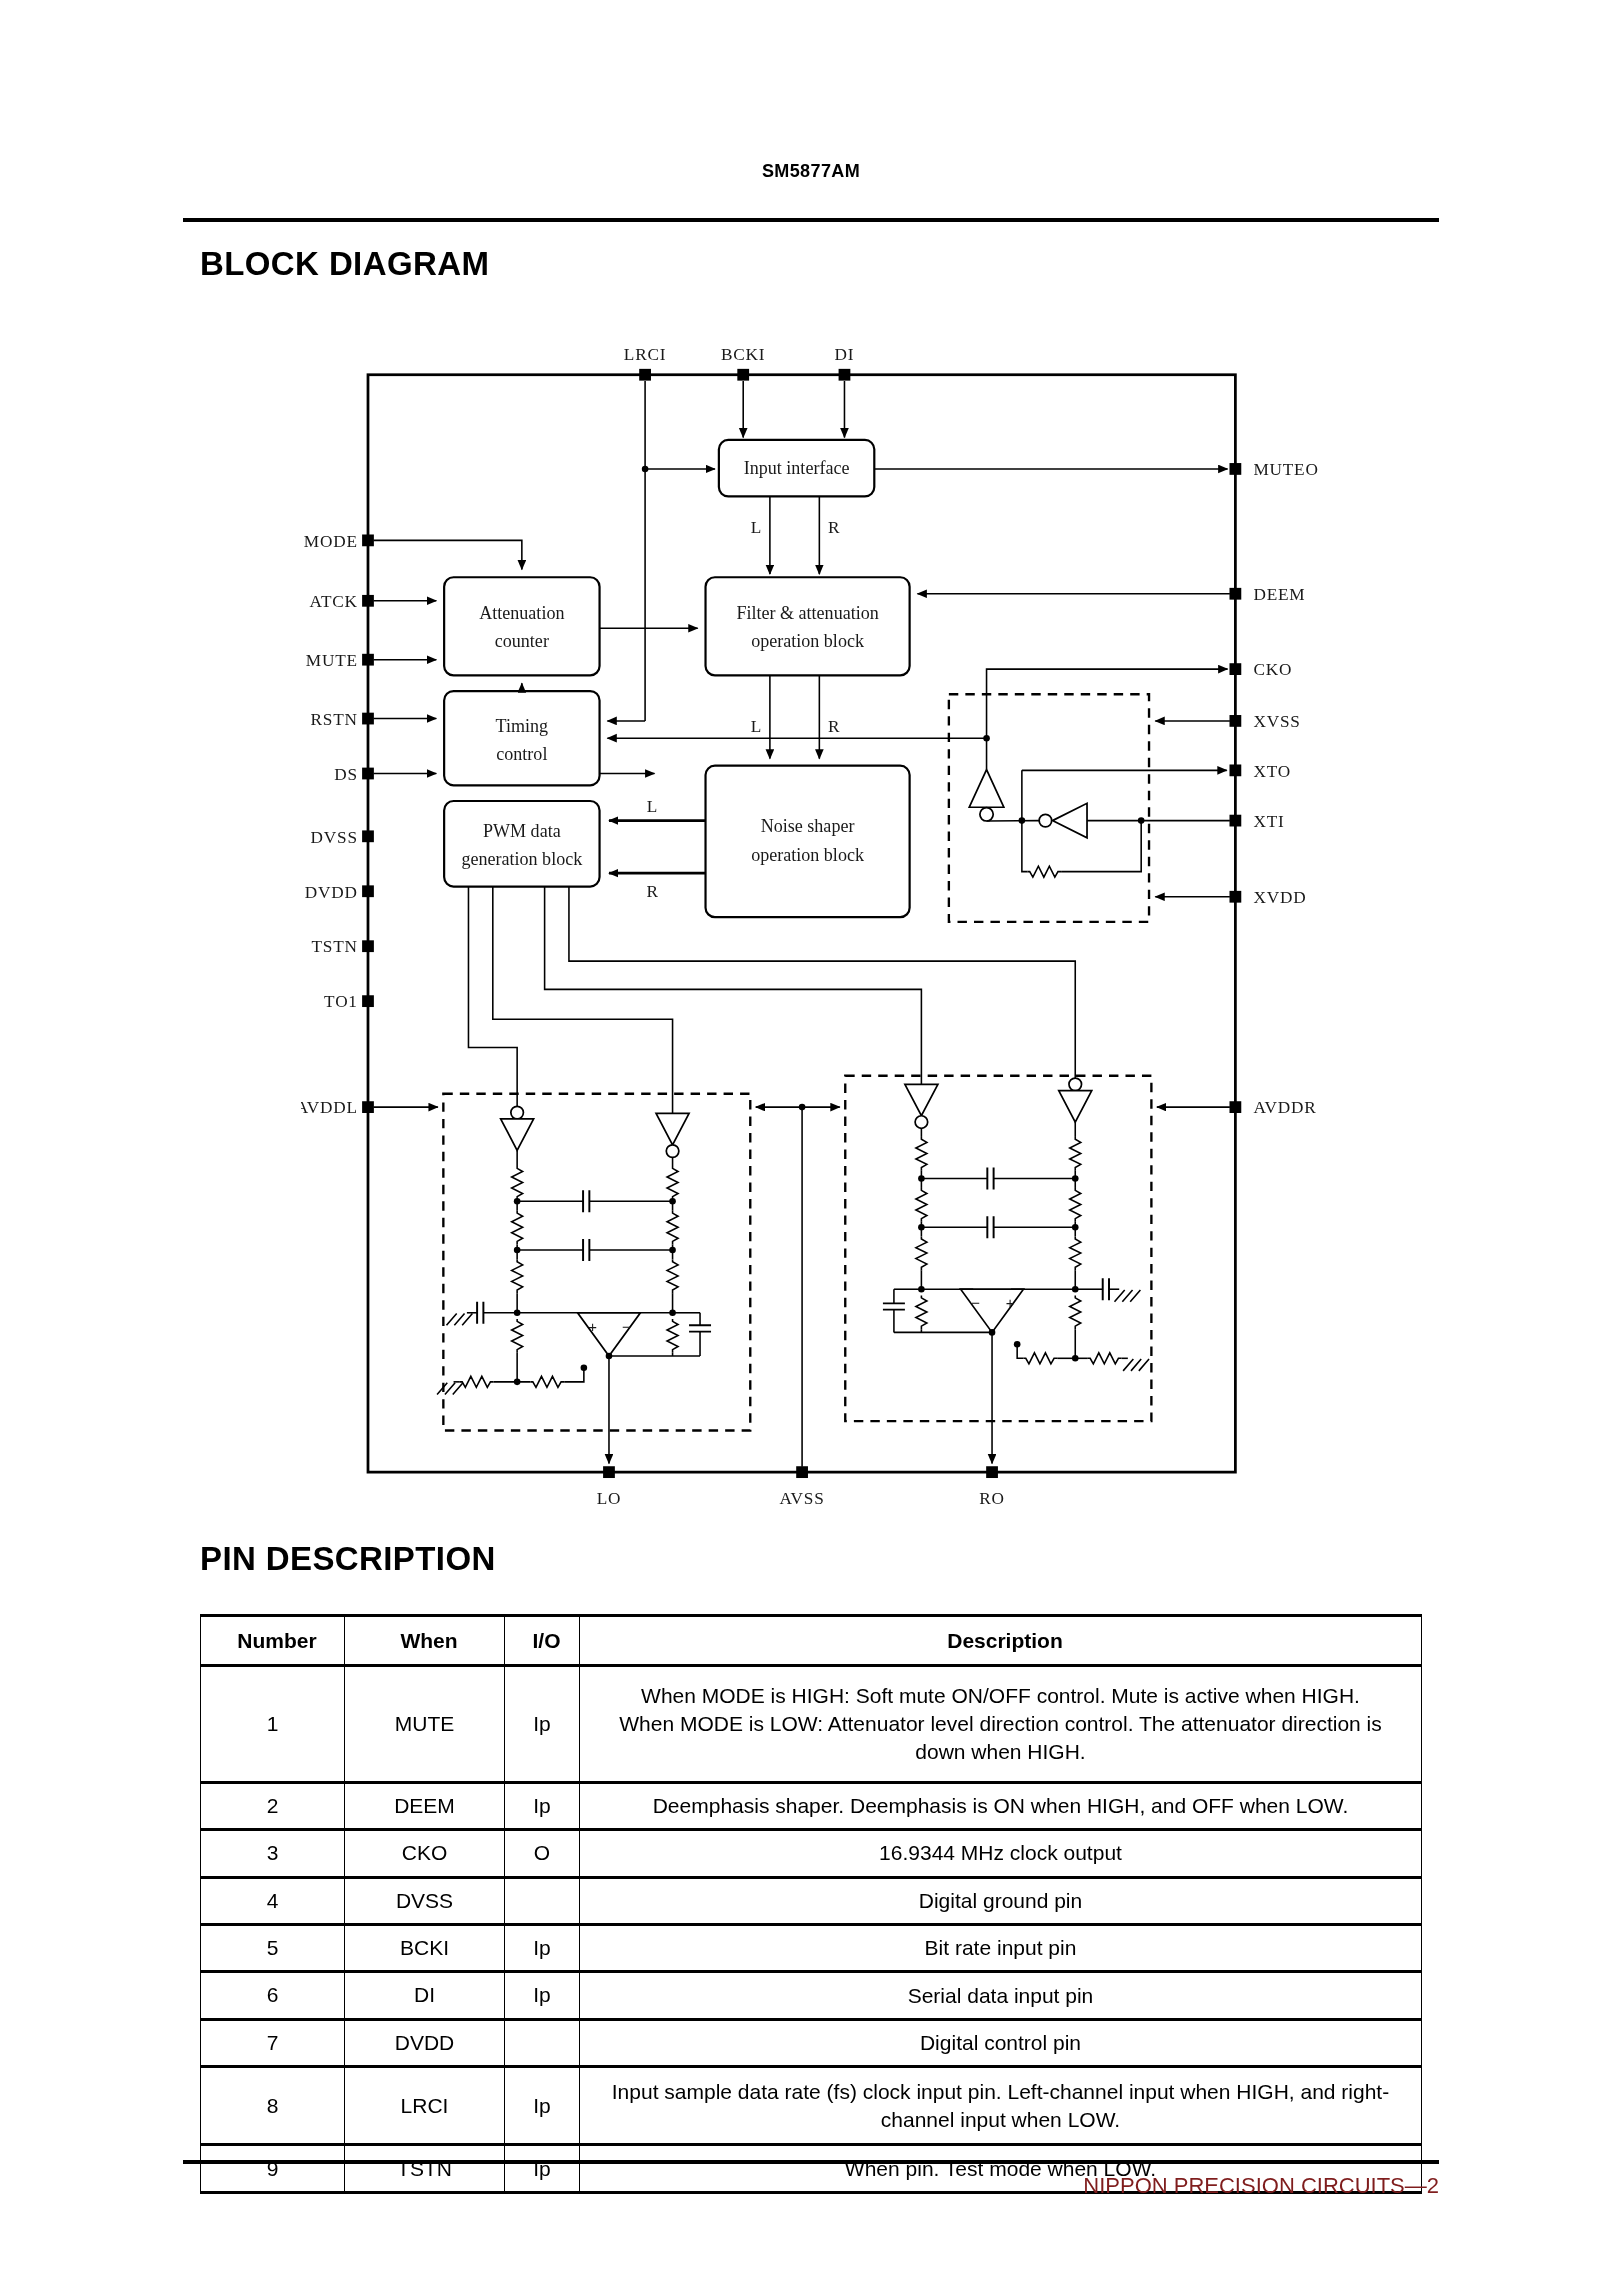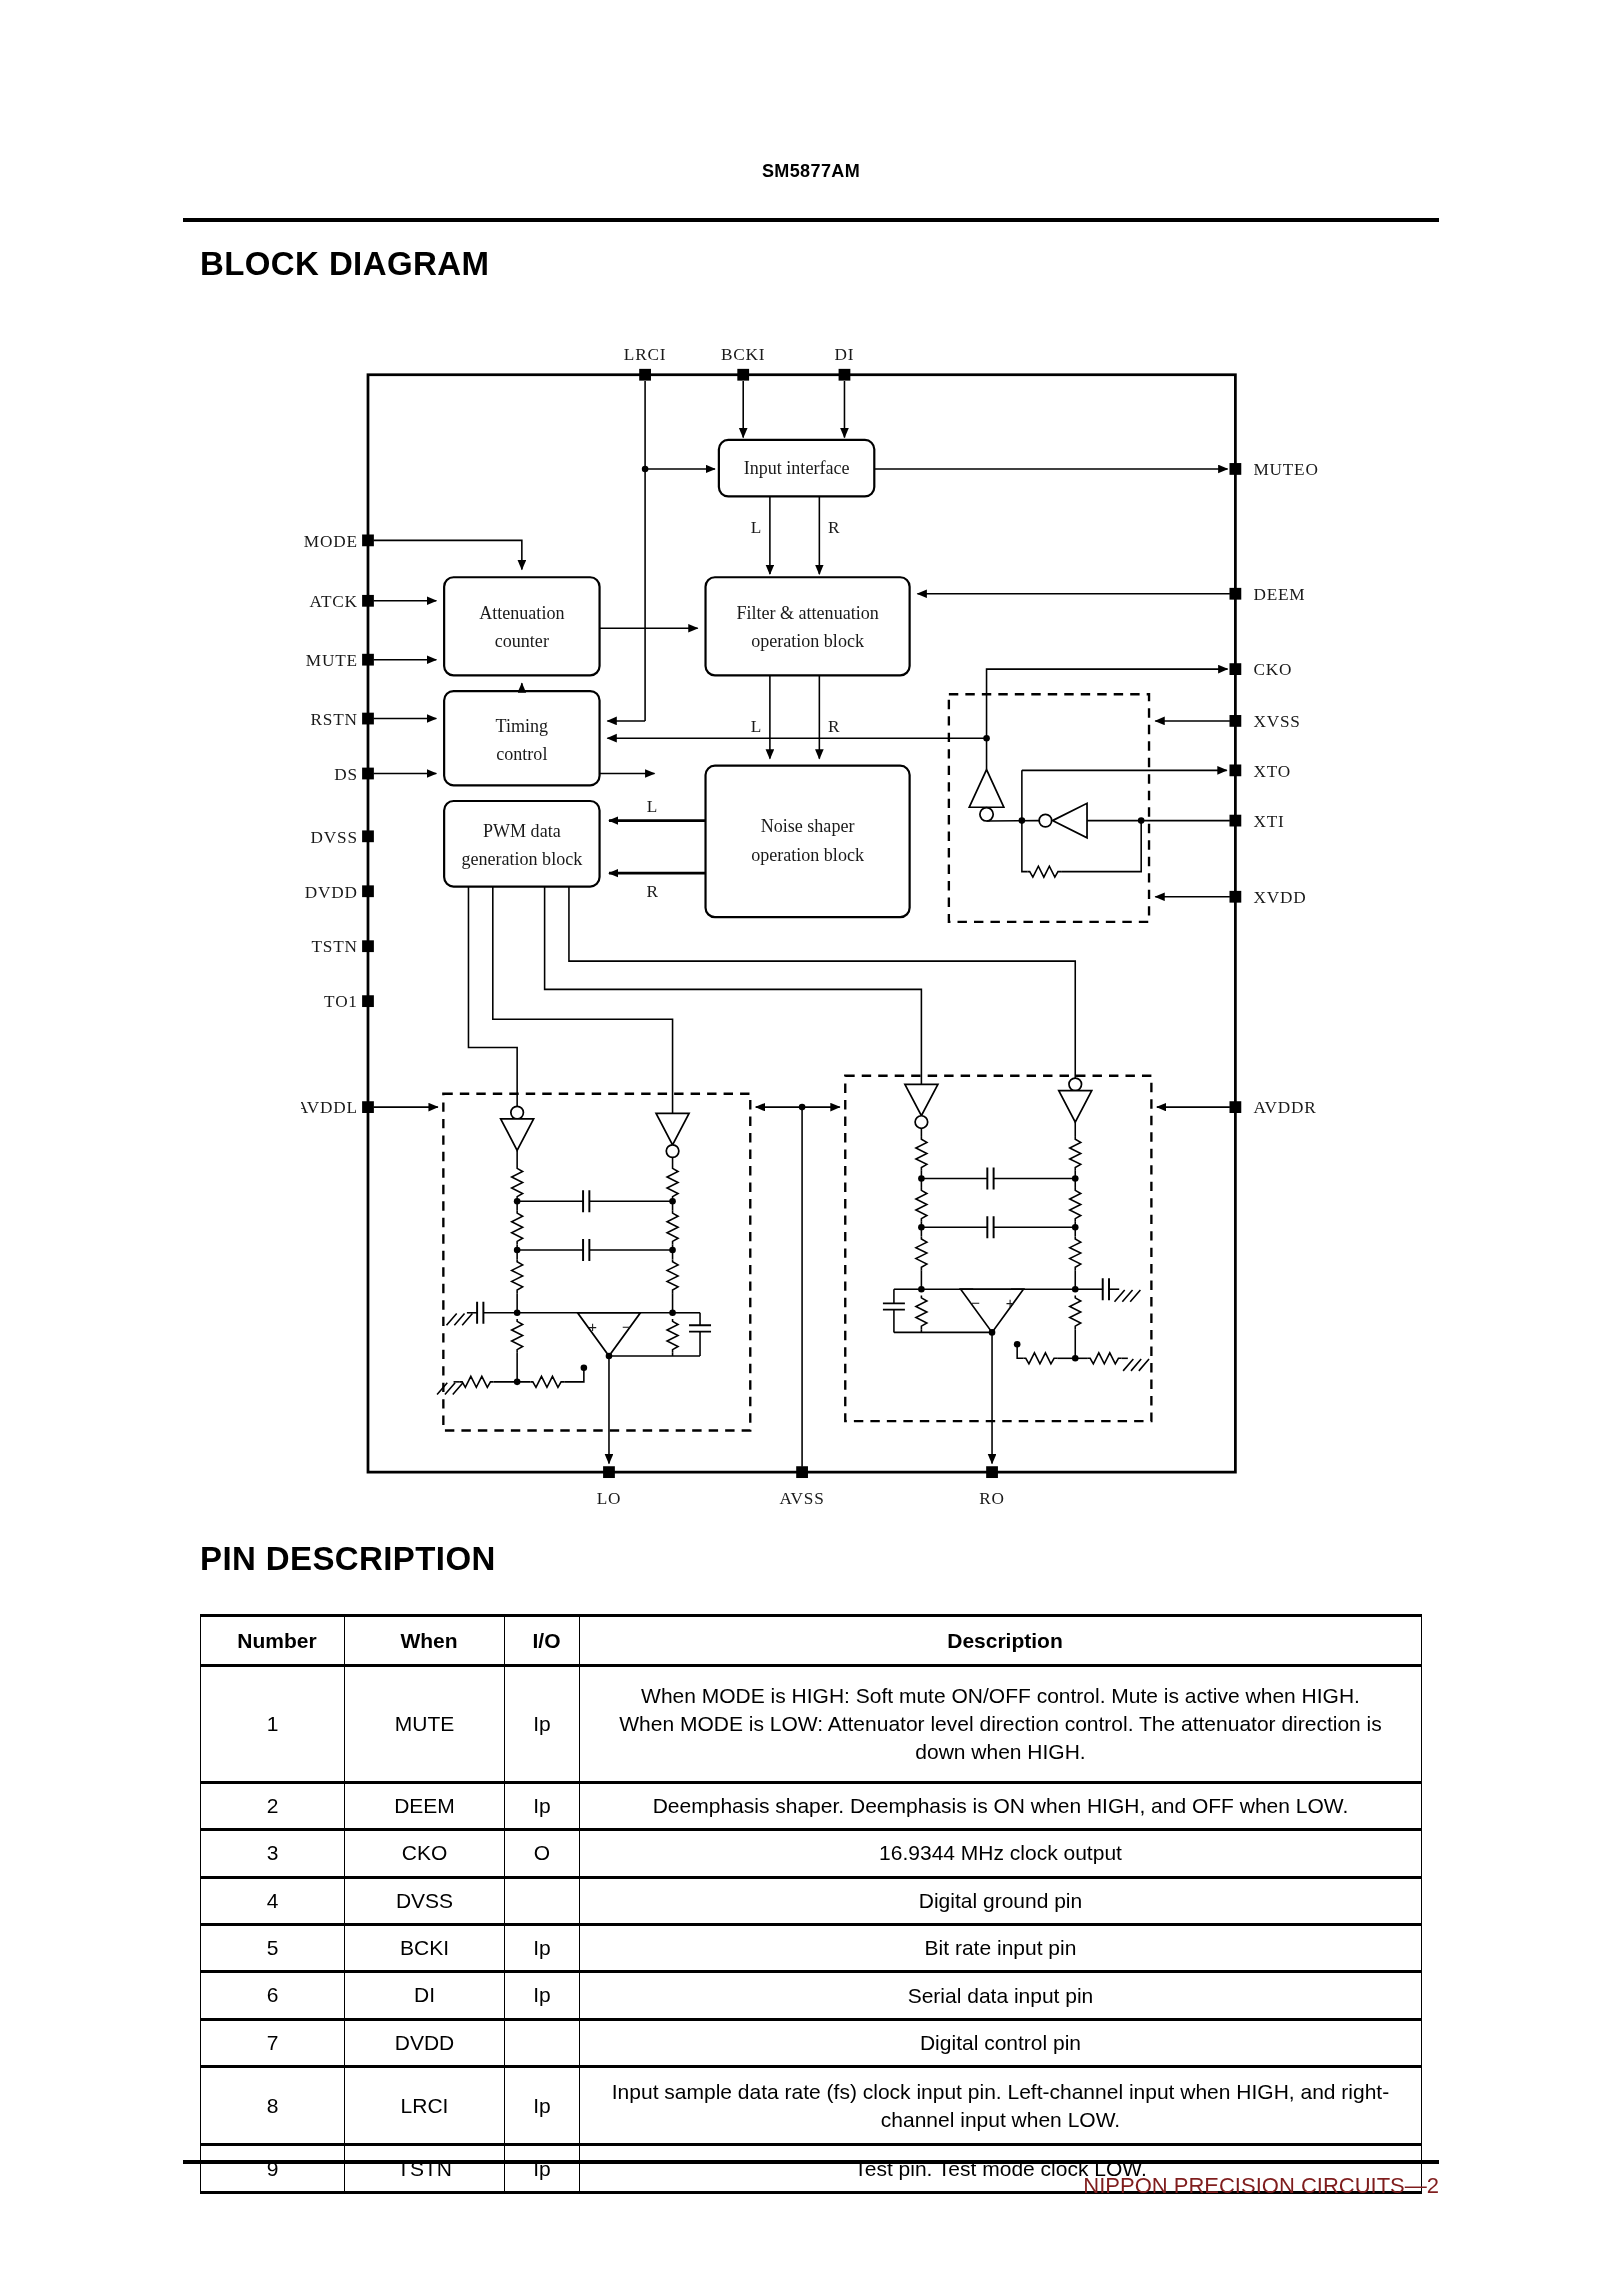--- a/index.html
+++ b/index.html
@@ -432,20 +432,20 @@
       <td class="c">8</td>
       <td class="c">LRCI</td>
       <td class="c">Ip</td>
       <td class="desc">Input sample data rate (fs) clock input pin. Left-channel input when HIGH, and right-
 channel input when LOW.</td>
     </tr>
     <tr class="single">
       <td class="c">9</td>
       <td class="c">TSTN</td>
       <td class="c">Ip</td>
-      <td class="desc">Test pin. Test mode clock LOW.</td>
+      <td class="desc">When pin. Test mode when LOW.</td>
     </tr>
   </tbody>
 </table>
 
 <div class="rule rule-bottom"></div>
 <div class="footer-text">NIPPON PRECISION CIRCUITS—2</div>
 
 
 </body></html>

